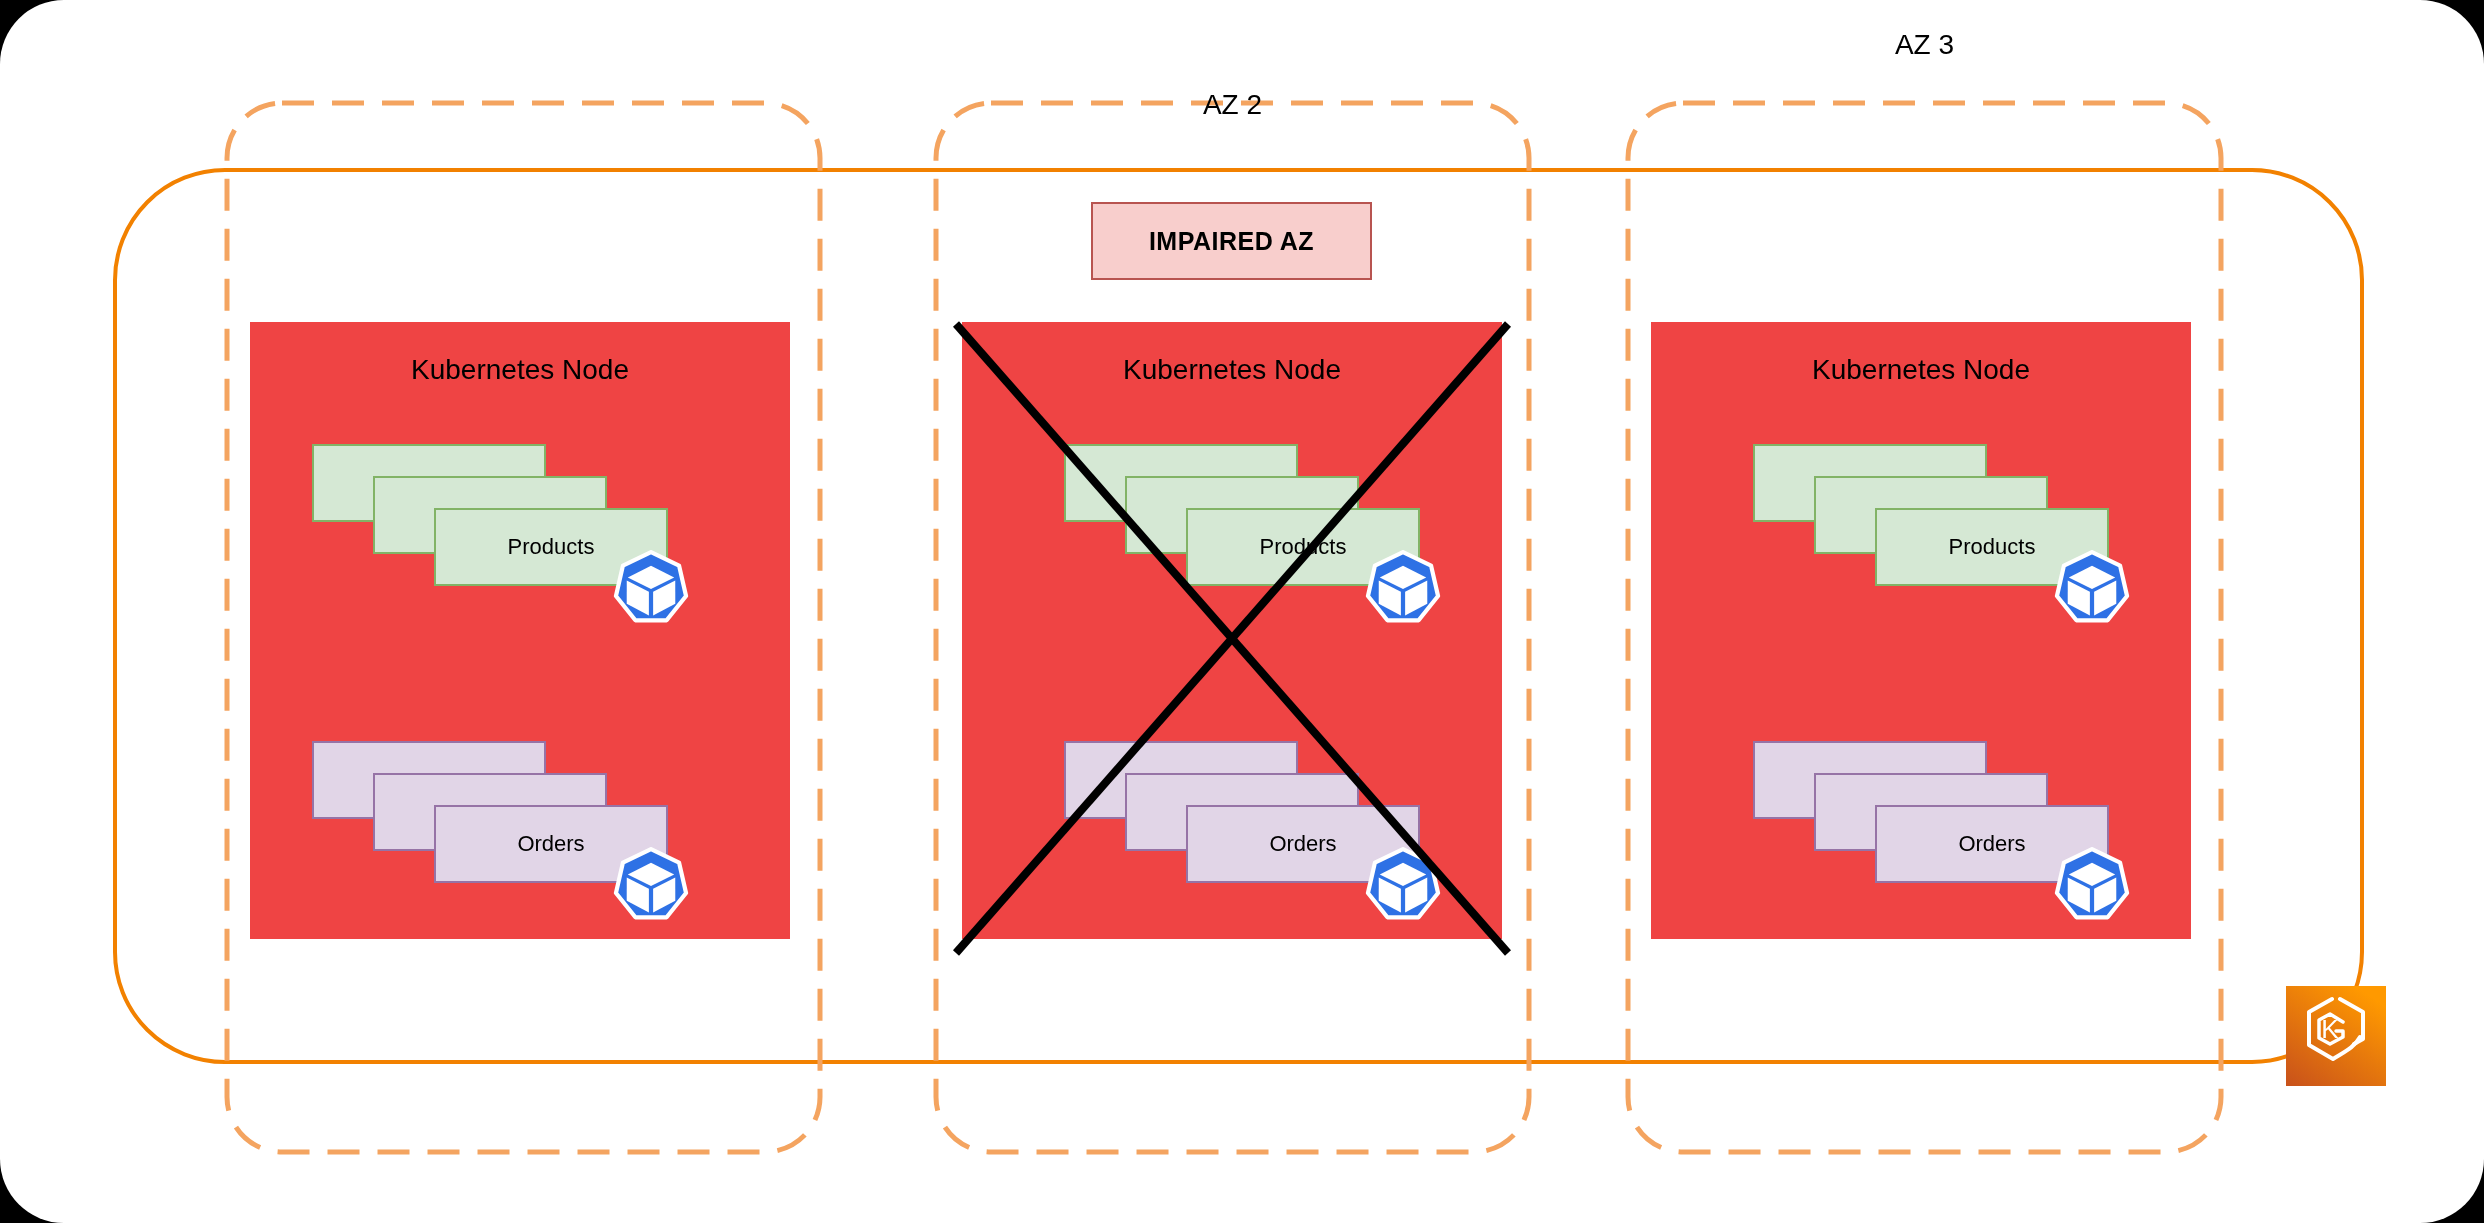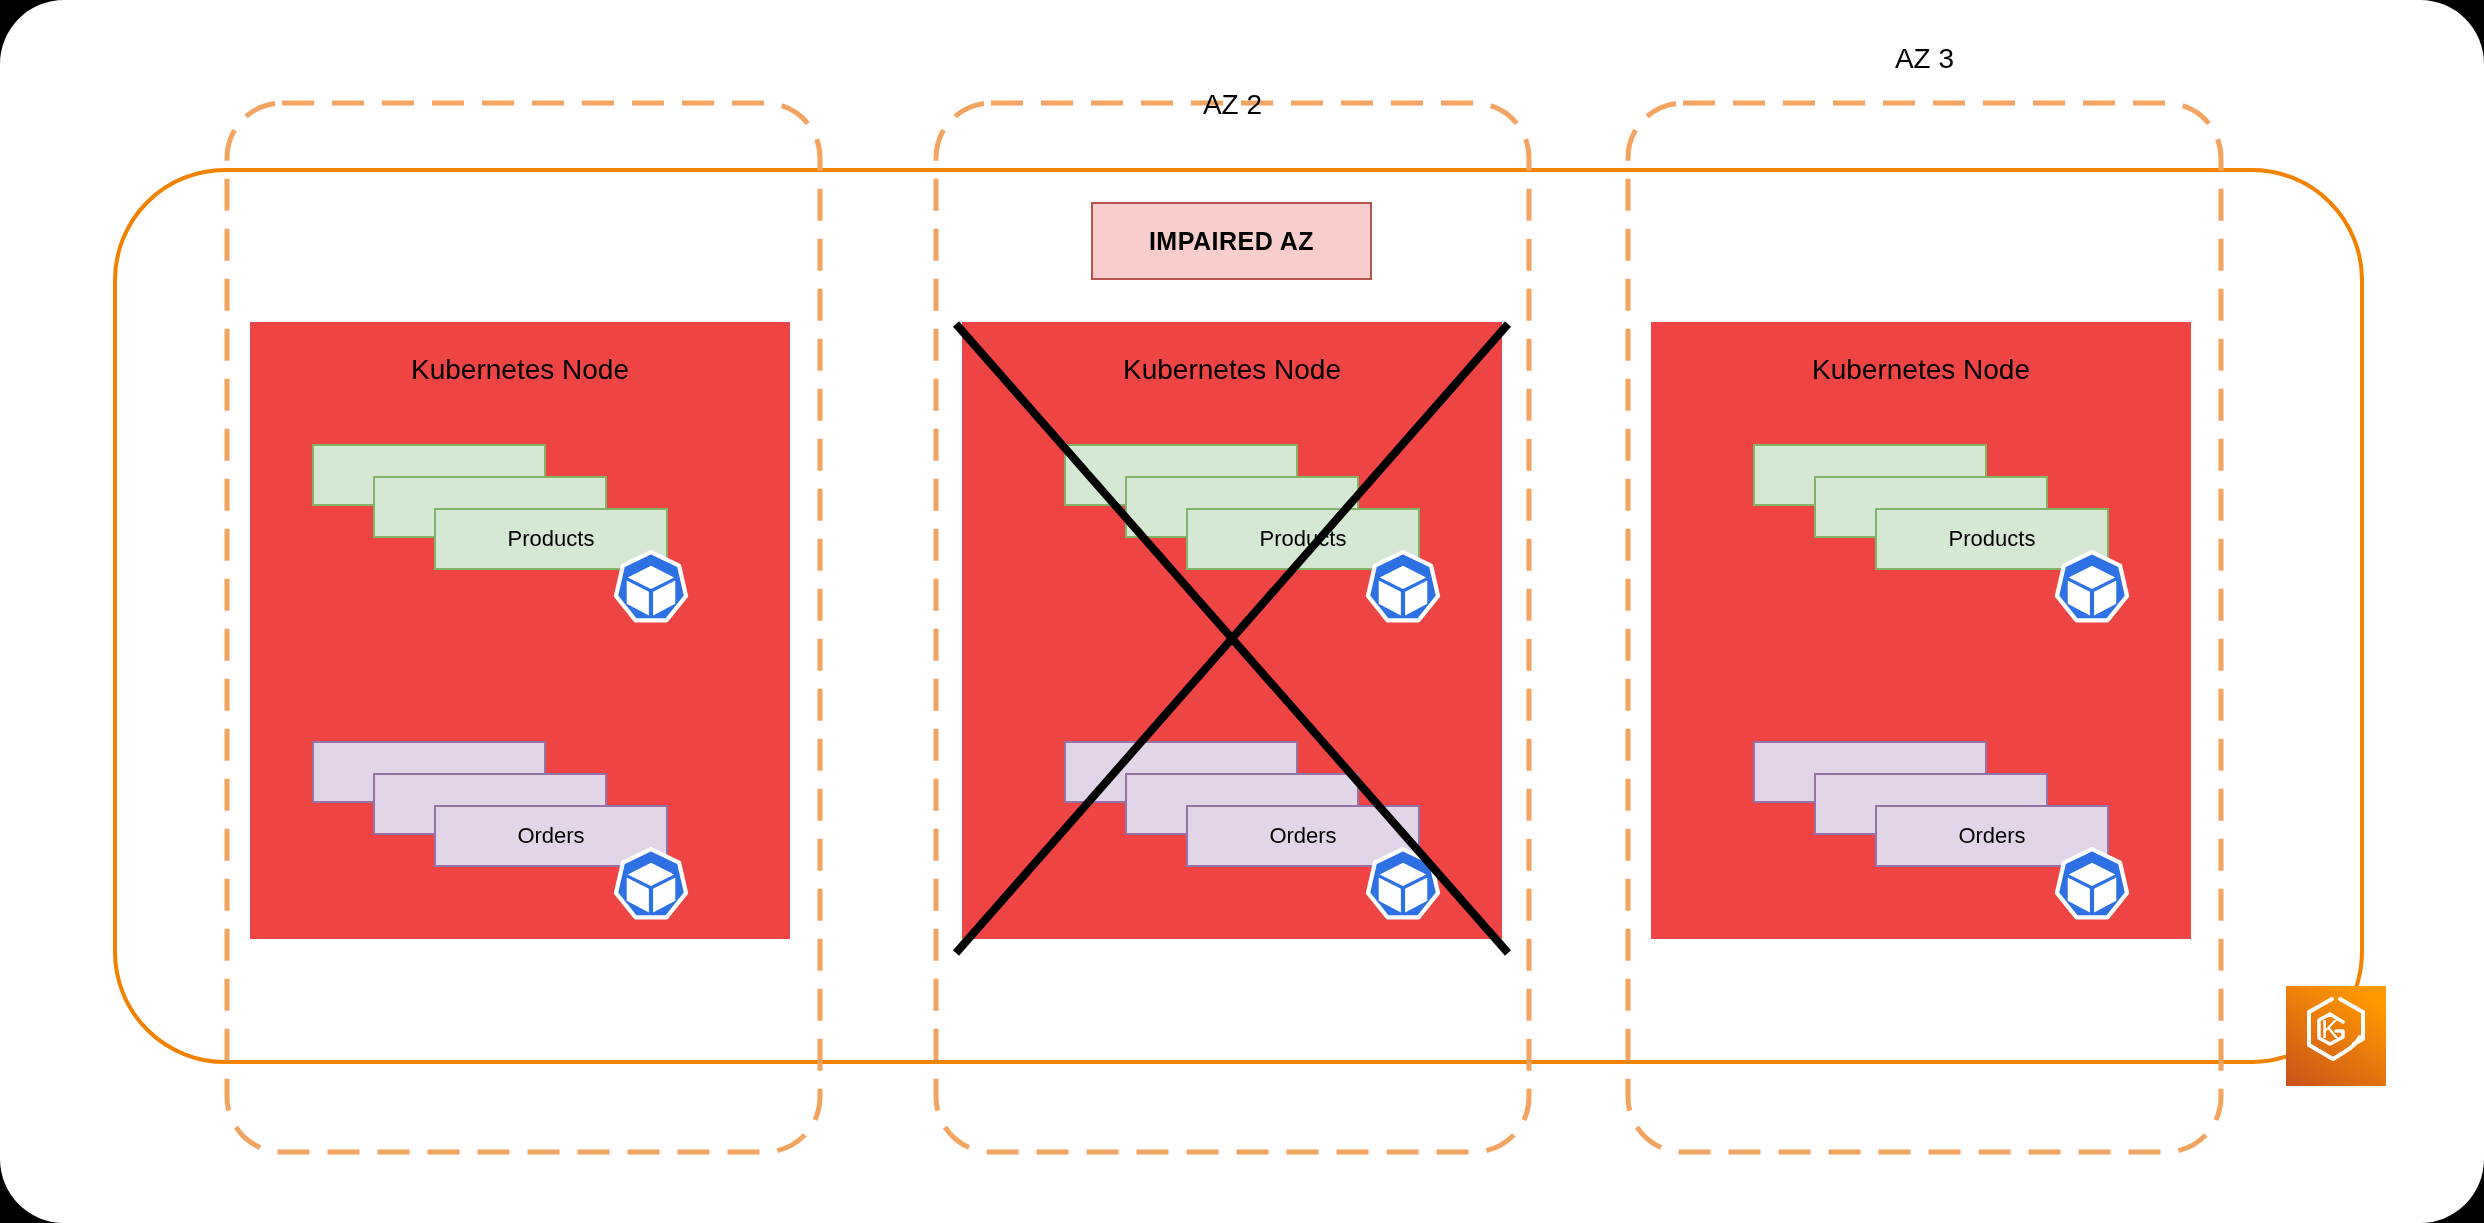--- a/index.html
+++ b/index.html
@@ -12,21 +12,21 @@
   }
   svg.layer-svg{position:absolute;left:0;top:0;pointer-events:none;}
 
   
   .az-label{
     position:absolute;top:40px;width:593px;text-align:center;
     font-size:28px;line-height:34px;color:#000;
   }
   .az-label.az1{left:227px;}
   .az-label.az2{left:936px;margin-top:48px;}
-  .az-label.az3{left:1628px;top:42px;}
+  .az-label.az3{left:1628px;top:28px;}
 
   
   .impaired-banner{
     position:absolute;left:1091px;top:202px;width:281px;height:78px;
     background:#F8CECC;border:2px solid #B85450;box-sizing:border-box;
     display:flex;align-items:center;justify-content:center;
     font-weight:bold;font-size:25px;letter-spacing:0.5px;
   }
 
   
@@ -39,21 +39,21 @@
   .node-title{
     position:absolute;top:32px;left:0;width:100%;text-align:center;font-size:28px;
   }
 
   
   .stack{position:absolute;width:356px;height:150px;}
   .stack.products{left:62px;top:122px;}
   .stack.orders{left:62px;top:419px;}
   .knode.n2 .stack,.knode.n3 .stack{margin-left:40px;}
   .stack .layer{
-    position:absolute;width:234px;height:62px;box-sizing:border-box;border:2px solid;
+    position:absolute;width:234px;height:78px;box-sizing:border-box;border:2px solid;
     display:flex;align-items:center;justify-content:center;font-size:22px;
   }
   .stack .layer.p1{left:0;top:0;}
   .stack .layer.p2{left:61px;top:32px;}
   .stack .layer.p3{left:122px;top:64px;}
   .stack.products .layer{background:#D5E8D4;border-color:#82B366;}
   .stack.orders   .layer{background:#E1D5E7;border-color:#9673A6;}
 
   .pod-icon{position:absolute;left:301px;top:106px;width:76px;height:76px;}
 

